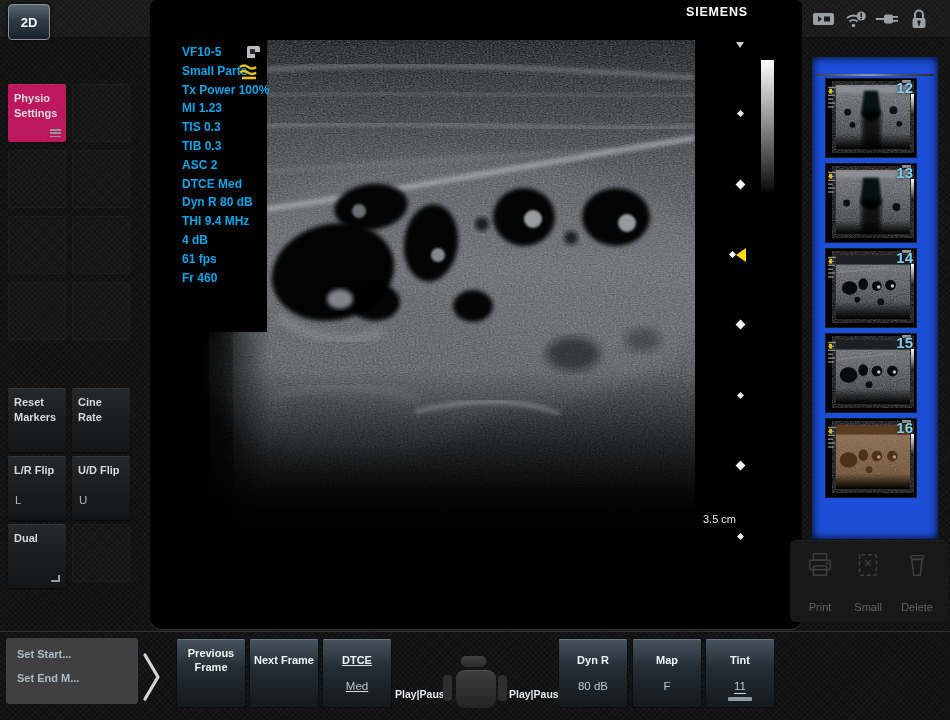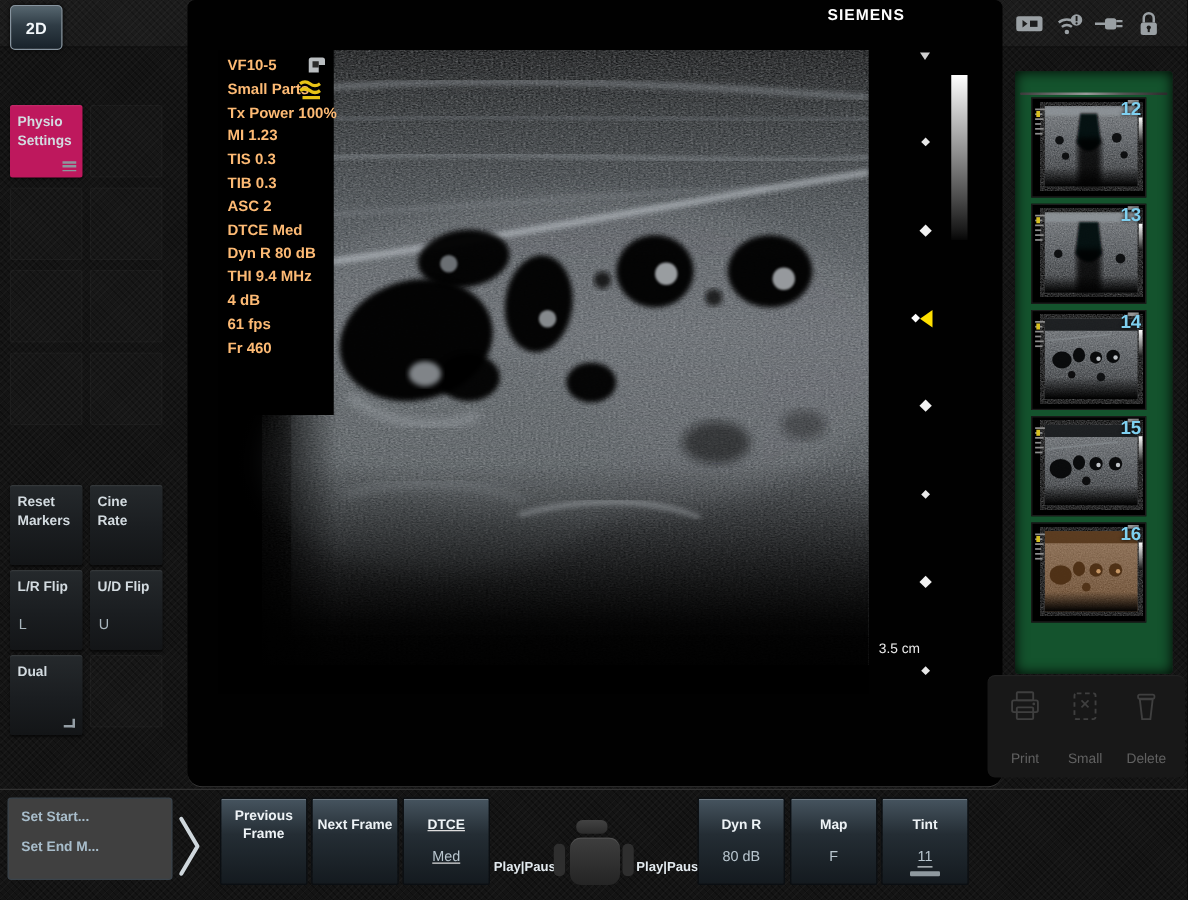--- a/index.html
+++ b/index.html
@@ -39,33 +39,33 @@
     border:1px solid rgba(255,255,255,.028); border-radius:2px; }
   .hamburger { position:absolute; right:5px; bottom:5px; width:11px; height:8px;
     display:flex; flex-direction:column; justify-content:space-between; }
   .hamburger i { display:block; height:1.5px; background:#8d979d; }
   .corner-mark { position:absolute; right:6px; bottom:6px; width:9px; height:7px;
     border-right:2px solid #949ea5; border-bottom:2px solid #949ea5; }
 
   
   #main-panel { left:150px; top:0; width:652px; height:630px; background:#010101;
     border-radius:6px 6px 12px 12px; border-bottom:1px solid #383838; }
-  #siemens { left:512px; top:5px; color:#fdfdfd; font-size:12.5px; font-weight:bold;
+  #siemens { left:536px; top:5px; color:#fdfdfd; font-size:12.5px; font-weight:bold;
     letter-spacing:.8px; }
-  #overlay-text { left:32px; top:43px; width:140px; color:#fdba74; font-size:12px;
+  #overlay-text { left:32px; top:43px; width:140px; color:#0ea5e9; font-size:12px;
     font-weight:bold; line-height:18.8px; white-space:nowrap; }
   #probe-icon { left:95px; top:44px; }
   #beam-icon { left:88px; top:63px; }
   #depth-label { left:538px; top:513px; width:48px; text-align:right;
     color:#e9e9e9; font-size:11px; }
   #gray-bar { left:611px; top:60px; width:13px; height:132px;
     background:linear-gradient(180deg,#ffffff 0%,#c9c9c9 22%,#8d8d8d 48%,#4a4a4a 75%,#161616 95%,#060606 100%); }
 
   
-  #thumb-panel { left:812px; top:57px; width:126px; height:482px; background:#14532d;
+  #thumb-panel { left:812px; top:57px; width:126px; height:482px; background:#1d4ed8;
     border-radius:3px; box-shadow:inset 0 0 10px #000; }
   #thumb-track-line { left:4px; top:17px; width:118px; height:2px;
     background:linear-gradient(90deg,#3a3a3a,#9a9a9a 45%,#555 70%,#2a2a2a); border-radius:1px; }
   .thumb { position:absolute; left:13px; width:92px; height:80px; background:#040404;
     border:1px solid #1c1c1c; cursor:pointer; }
   .thumb-num { position:absolute; right:3px; top:1px; color:#7fd0f0; font-size:15px;
     font-weight:bold; text-shadow:0 0 3px #000; line-height:1.1; }
   .thumb-gbar { position:absolute; right:2px; top:15px; width:3px; height:22px;
     background:linear-gradient(180deg,#fff,#777 60%,#111); }
 

